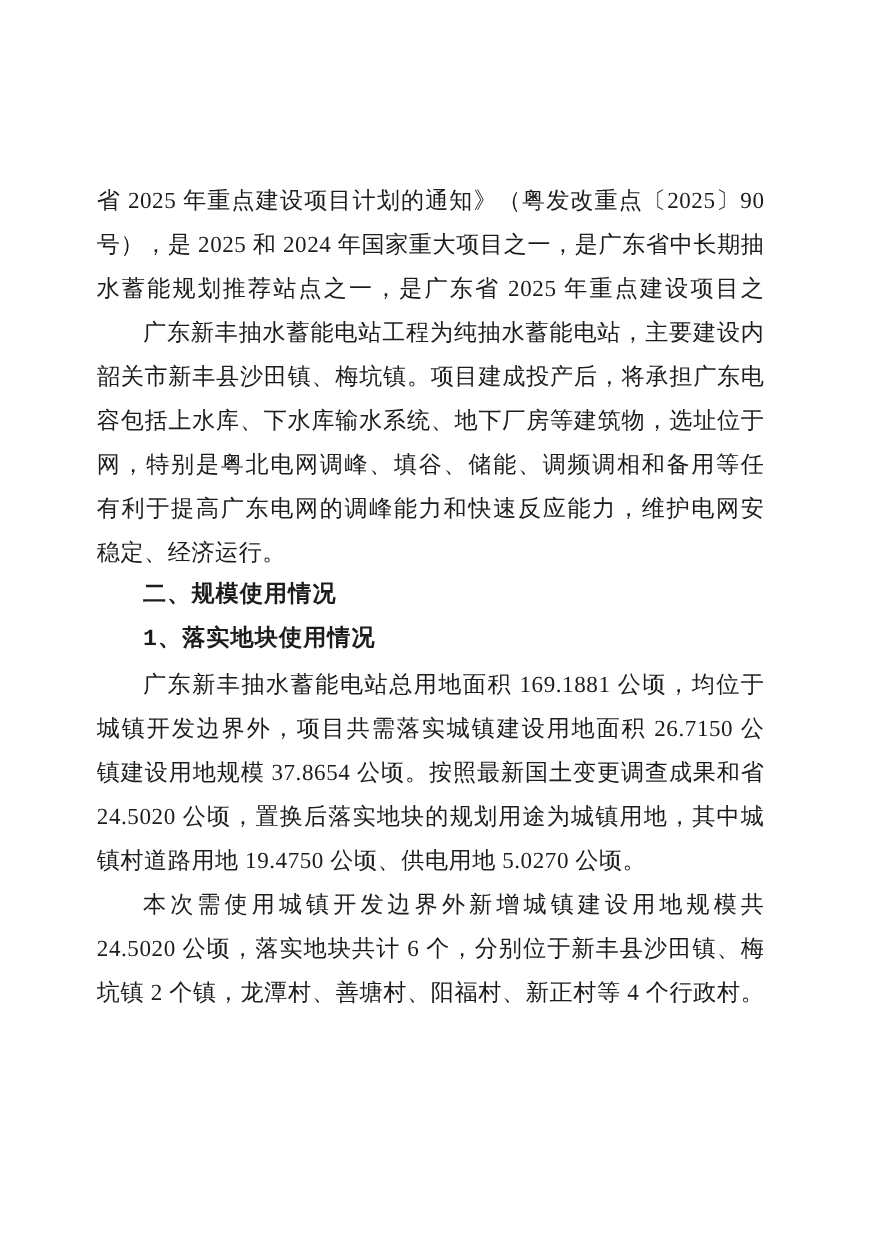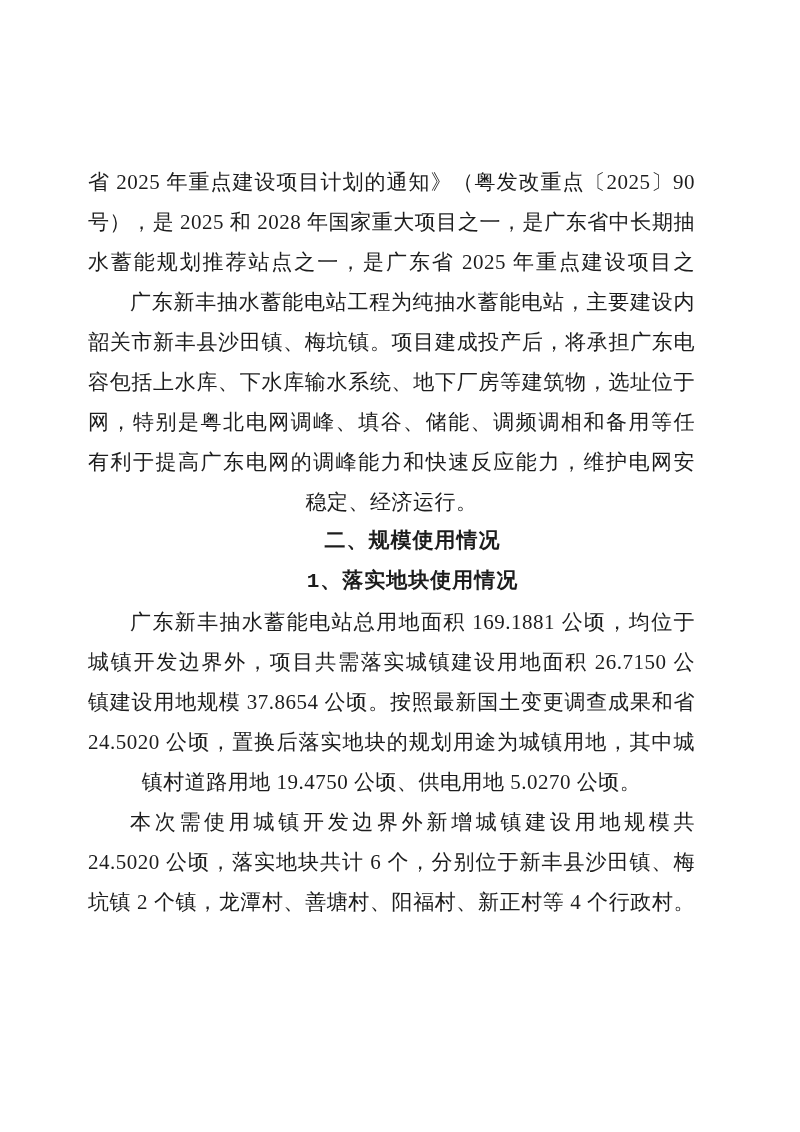--- a/index.html
+++ b/index.html
@@ -21,21 +21,21 @@
     left: 88px;
     top: 138px;
     width: 607px;
     margin-top: 24px;
   }
   .line {
     font-size: 21px;
     line-height: 40px;
     height: 40px;
     overflow: hidden;
-    text-align: center;
+    text-align: left;
     letter-spacing: 0.5px;
     white-space: normal;
   }
   
   .j {
     text-align: justify;
     text-align-last: justify;
   }
   
   .indent {
@@ -47,21 +47,21 @@
     letter-spacing: 1px;
   }
 </style>
 </head>
 <body>
 
 <div class="page">
   <div class="text-block">
 
     <div class="line j">省 2025 年重点建设项目计划的通知》（粤发改重点〔2025〕90</div>
-    <div class="line j">号），是 2025 和 2028 年国家重大项目之一，是广东省中长期抽</div>
+    <div class="line j">号），是 2025 和 2024 年国家重大项目之一，是广东省中长期抽</div>
     <div class="line j">水蓄能规划推荐站点之一，是广东省 2025 年重点建设项目之一。</div>
 
     <div class="line j indent">广东新丰抽水蓄能电站工程为纯抽水蓄能电站，主要建设内</div>
     <div class="line j">韶关市新丰县沙田镇、梅坑镇。项目建成投产后，将承担广东电</div>
     <div class="line j">容包括上水库、下水库输水系统、地下厂房等建筑物，选址位于</div>
     <div class="line j">网，特别是粤北电网调峰、填谷、储能、调频调相和备用等任务，</div>
     <div class="line j">有利于提高广东电网的调峰能力和快速反应能力，维护电网安全、</div>
     <div class="line">稳定、经济运行。</div>
 
     <div class="line heading indent">二、规模使用情况</div>

